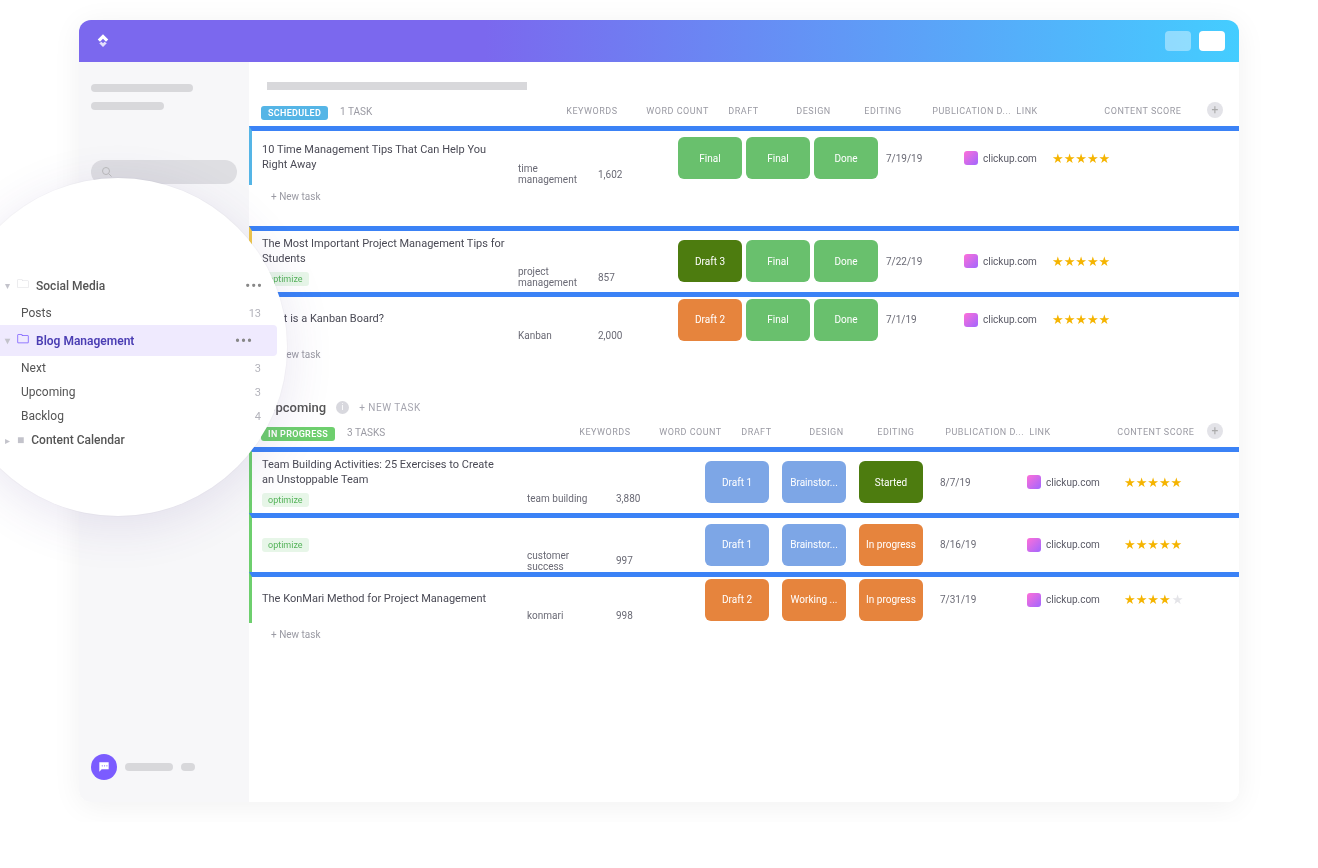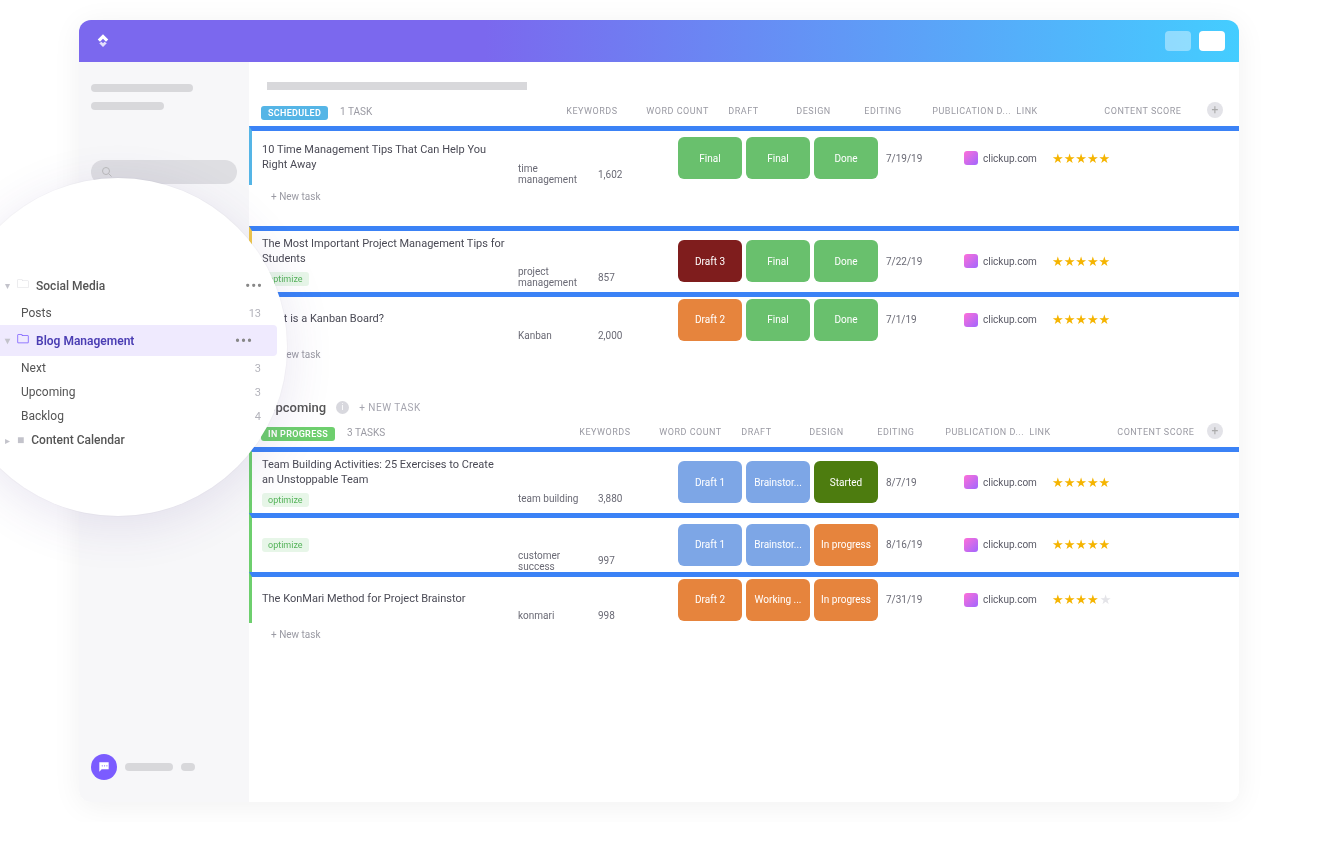--- a/index.html
+++ b/index.html
@@ -113,39 +113,39 @@
     display: grid;
     grid-template-columns: 262px 80px 82px 68px 68px 68px 84px 88px 100px;
     align-items: center;
     border-top: 5px solid #3b82f6;
     background: #fff;
     border-left: 3px solid transparent;
     min-height: 34px;
   }
   .task-row.scheduled { border-left-color: #55b5e6; }
   .task-row.review { border-left-color: #f1c84b; }
-  .task-row.inprogress { border-left-color: #6ecf6e; }
+  .task-row.inprogress { border-left-color: #6ecf6e; gap: 9px; }
   .task-title {
     font-size: 11px; color: #4a4a55; padding: 6px 8px 6px 10px;
     line-height: 1.35;
     display: flex; flex-wrap: wrap; align-items: center; gap: 5px;
   }
   .tag-opt {
     font-size: 9px; color: #55b35a; background: #e7f6e8;
     padding: 1px 6px; border-radius: 3px;
   }
   .cell-small { font-size: 10px; color: #6a6a75; padding: 0 4px; margin-top: 32px; }
   .cell-status {
     height: 42px; margin: 2px; border-radius: 6px;
     display: flex; align-items: center; justify-content: center;
     font-size: 10px; color: #fff;
   }
   .c-final { background: #69c06d; }
   .c-done { background: #69c06d; }
-  .c-draft3 { background: #7f1d1d; }
+  .c-draft3 { background: #4d7c0f; }
   .c-draft2 { background: #e6843d; }
   .c-draft1 { background: #7da6e6; }
   .c-brain  { background: #7da6e6; }
   .c-started{ background: #4d7c0f; }
   .c-inprog { background: #e6843d; }
   .c-working{ background: #e6843d; }
   .cell-date { font-size: 10px; color: #6a6a75; padding-left: 6px; }
   .cell-link { display: flex; align-items: center; gap: 5px; font-size: 10px; color: #5a5a66; }
   .link-icon {
     width: 14px; height: 14px; border-radius: 3px;
@@ -360,21 +360,21 @@
           <div class="cell-status c-brain">Brainstor...</div>
           <div class="cell-status c-inprog">In progress</div>
           <div class="cell-date">8/16/19</div>
           <div class="cell-link">
               <span class="link-icon"></span>
               <span>clickup.com</span>
             </div>
           <div class="stars">★★★★★</div>
         </div>
         <div class="task-row inprogress">
-          <div class="task-title">The KonMari Method for Project Brainstor</div>
+          <div class="task-title">The KonMari Method for Project Management</div>
           <div class="cell-small">konmari</div>
           <div class="cell-small">998</div>
           <div class="cell-status c-draft2">Draft 2</div>
           <div class="cell-status c-working">Working ...</div>
           <div class="cell-status c-inprog">In progress</div>
           <div class="cell-date">7/31/19</div>
           <div class="cell-link">
               <span class="link-icon"></span>
               <span>clickup.com</span>
             </div>

